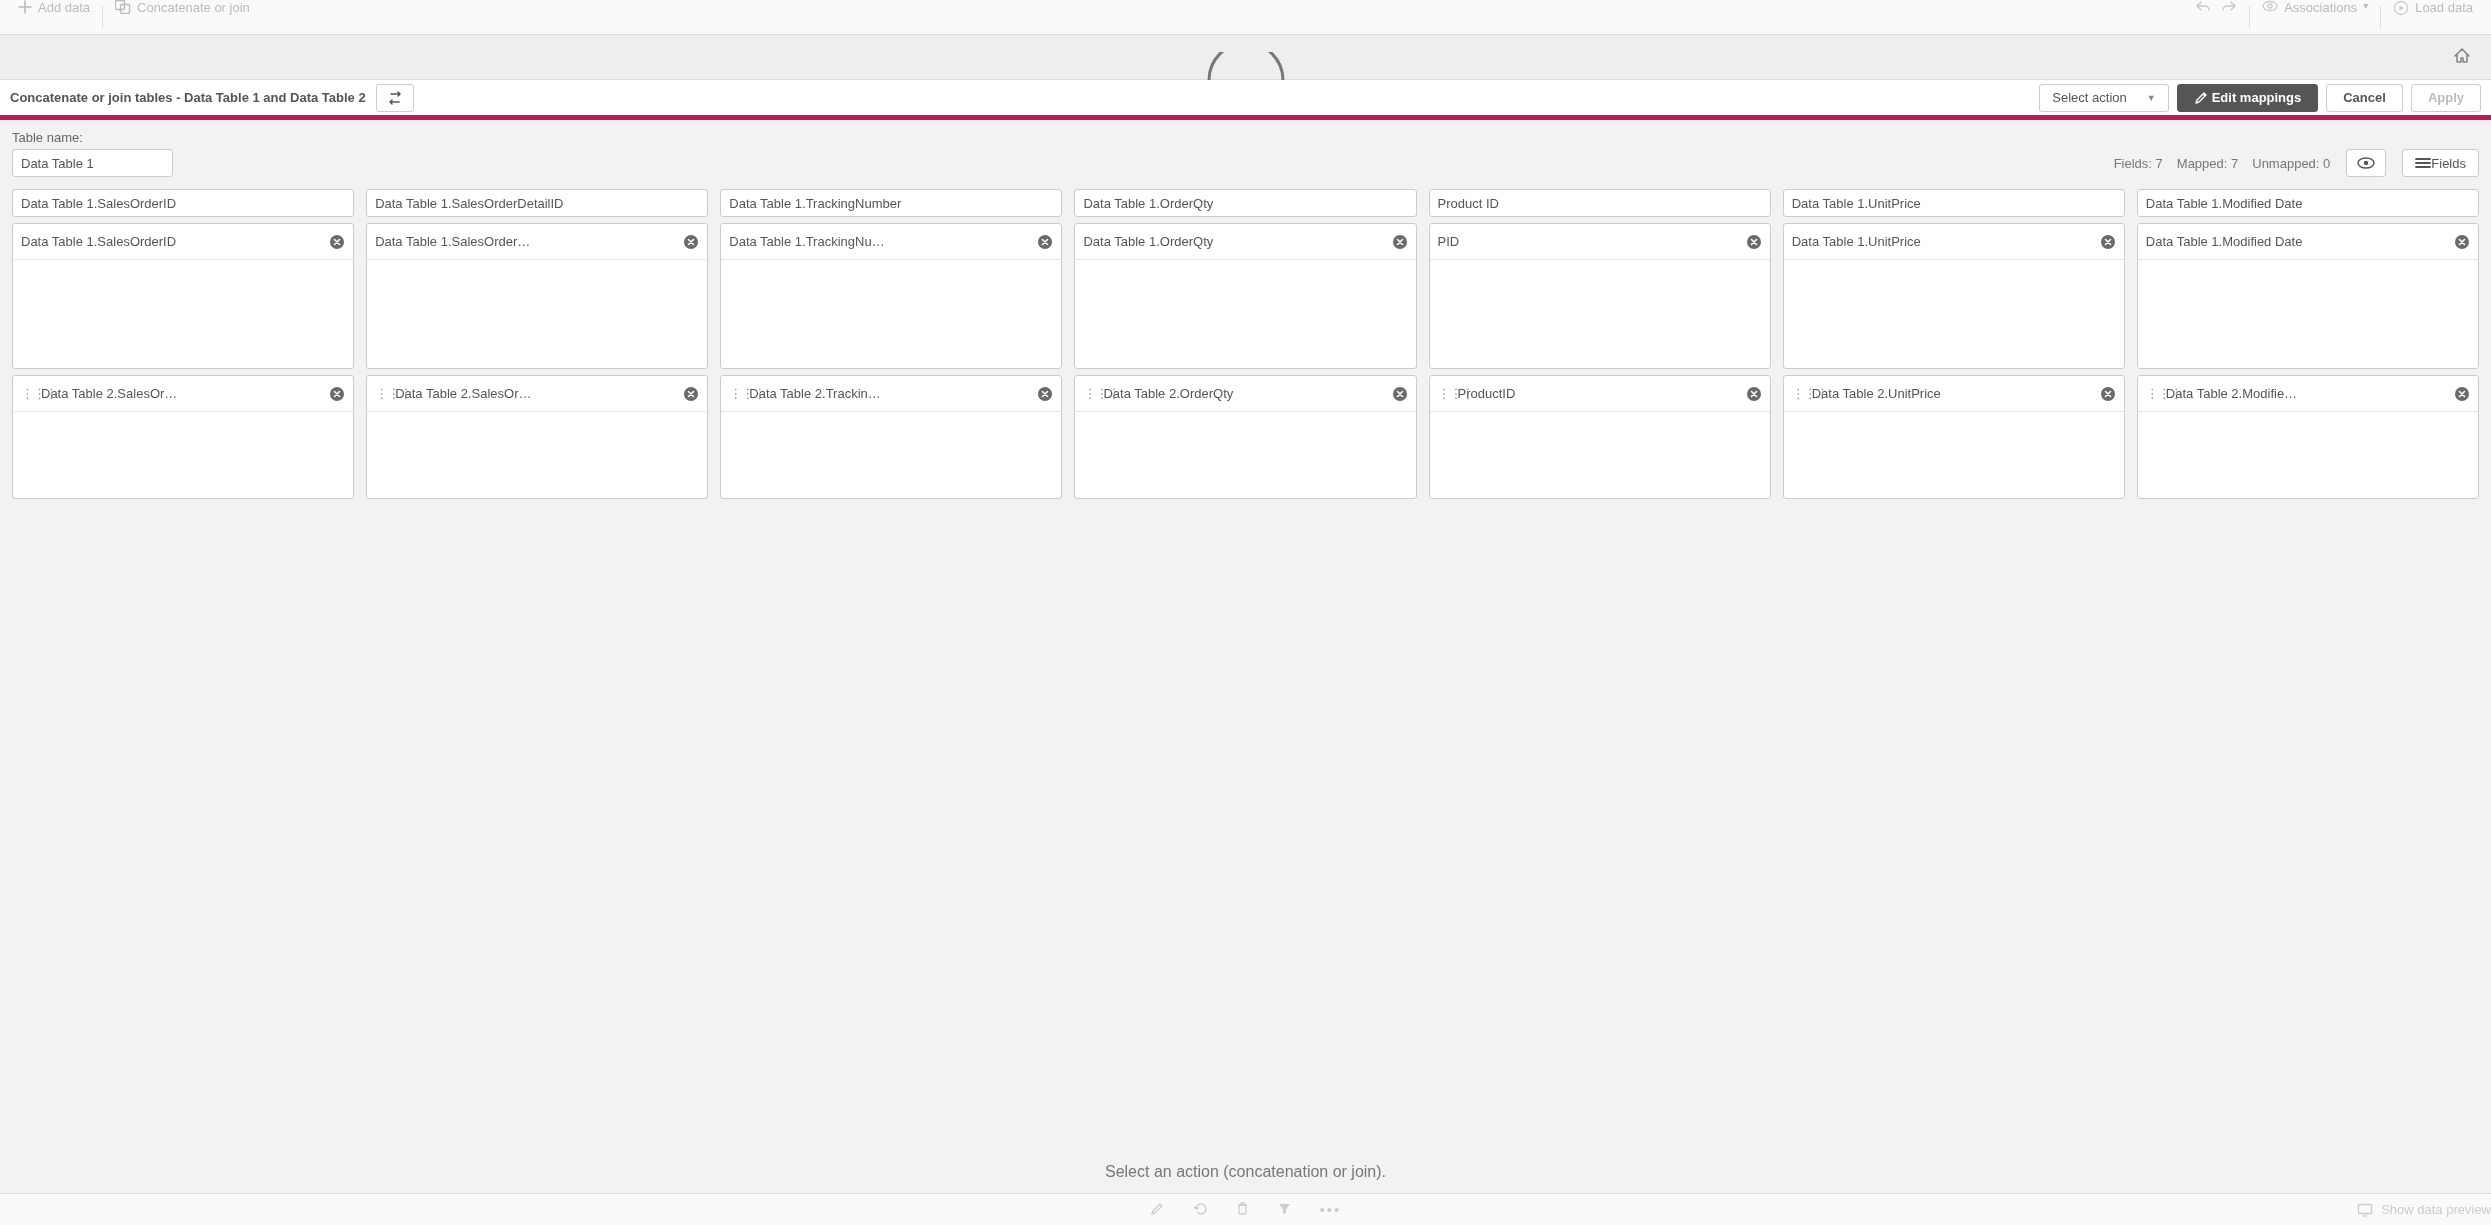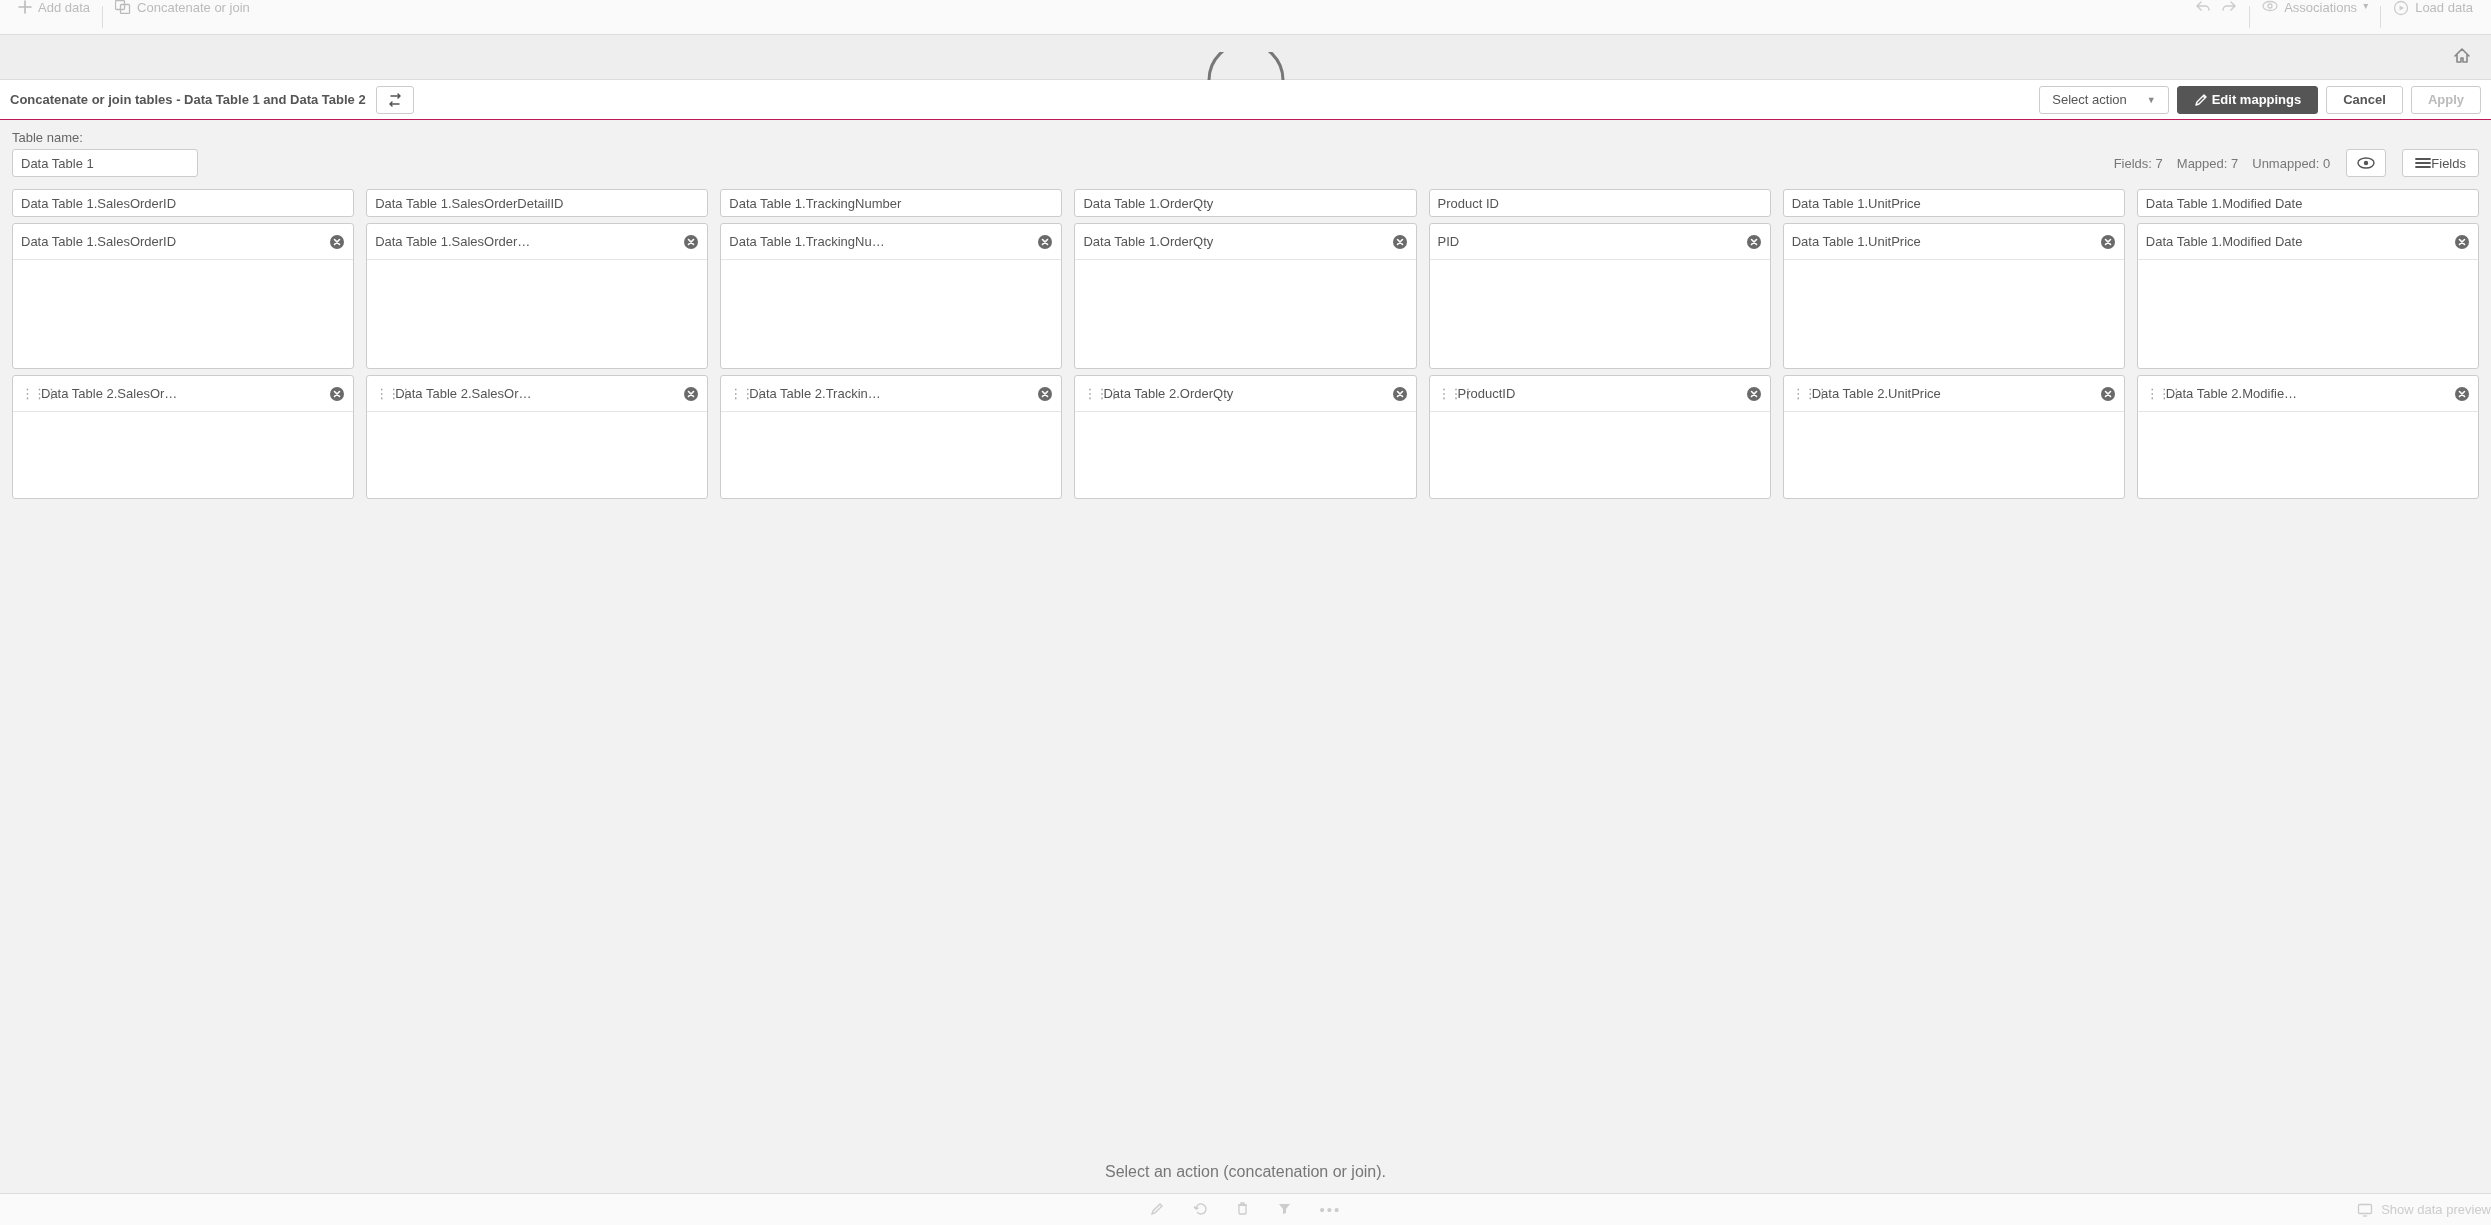--- a/index.html
+++ b/index.html
@@ -64,21 +64,21 @@
     width: 80px;
     height: 28px;
     overflow: hidden;
   }
   .arc-wrap svg { display: block; }
   
   
   .action-bar {
     height: 40px;
     background: #fff;
-    border-bottom: 1px solid #be185d;
+    border-bottom: 5px solid #be185d;
     display: flex;
     align-items: center;
     padding: 0 10px;
     justify-content: space-between;
   }
   .action-left { display: flex; align-items: center; gap: 10px; }
   .action-title { font-weight: 600; color: #555; font-size: 13px; }
   .swap-btn {
     width: 38px;
     height: 28px;
@@ -126,21 +126,21 @@
   
   .tname-row {
     padding: 10px 12px 6px 12px;
     display: flex;
     justify-content: space-between;
     align-items: flex-end;
   }
   .tname-left {}
   .tname-label { color: #666; font-size: 13px; margin-bottom: 4px; }
   .tname-input {
-    width: 186px;
+    width: 161px;
     height: 28px;
     border: 1px solid #ccc;
     border-radius: 3px;
     background: #fff;
     padding: 0 8px;
     font-size: 13px;
     color: #555;
   }
   .tname-right { display: flex; align-items: center; gap: 16px; }
   .stats { display: flex; gap: 14px; color: #777; font-size: 13px; }

